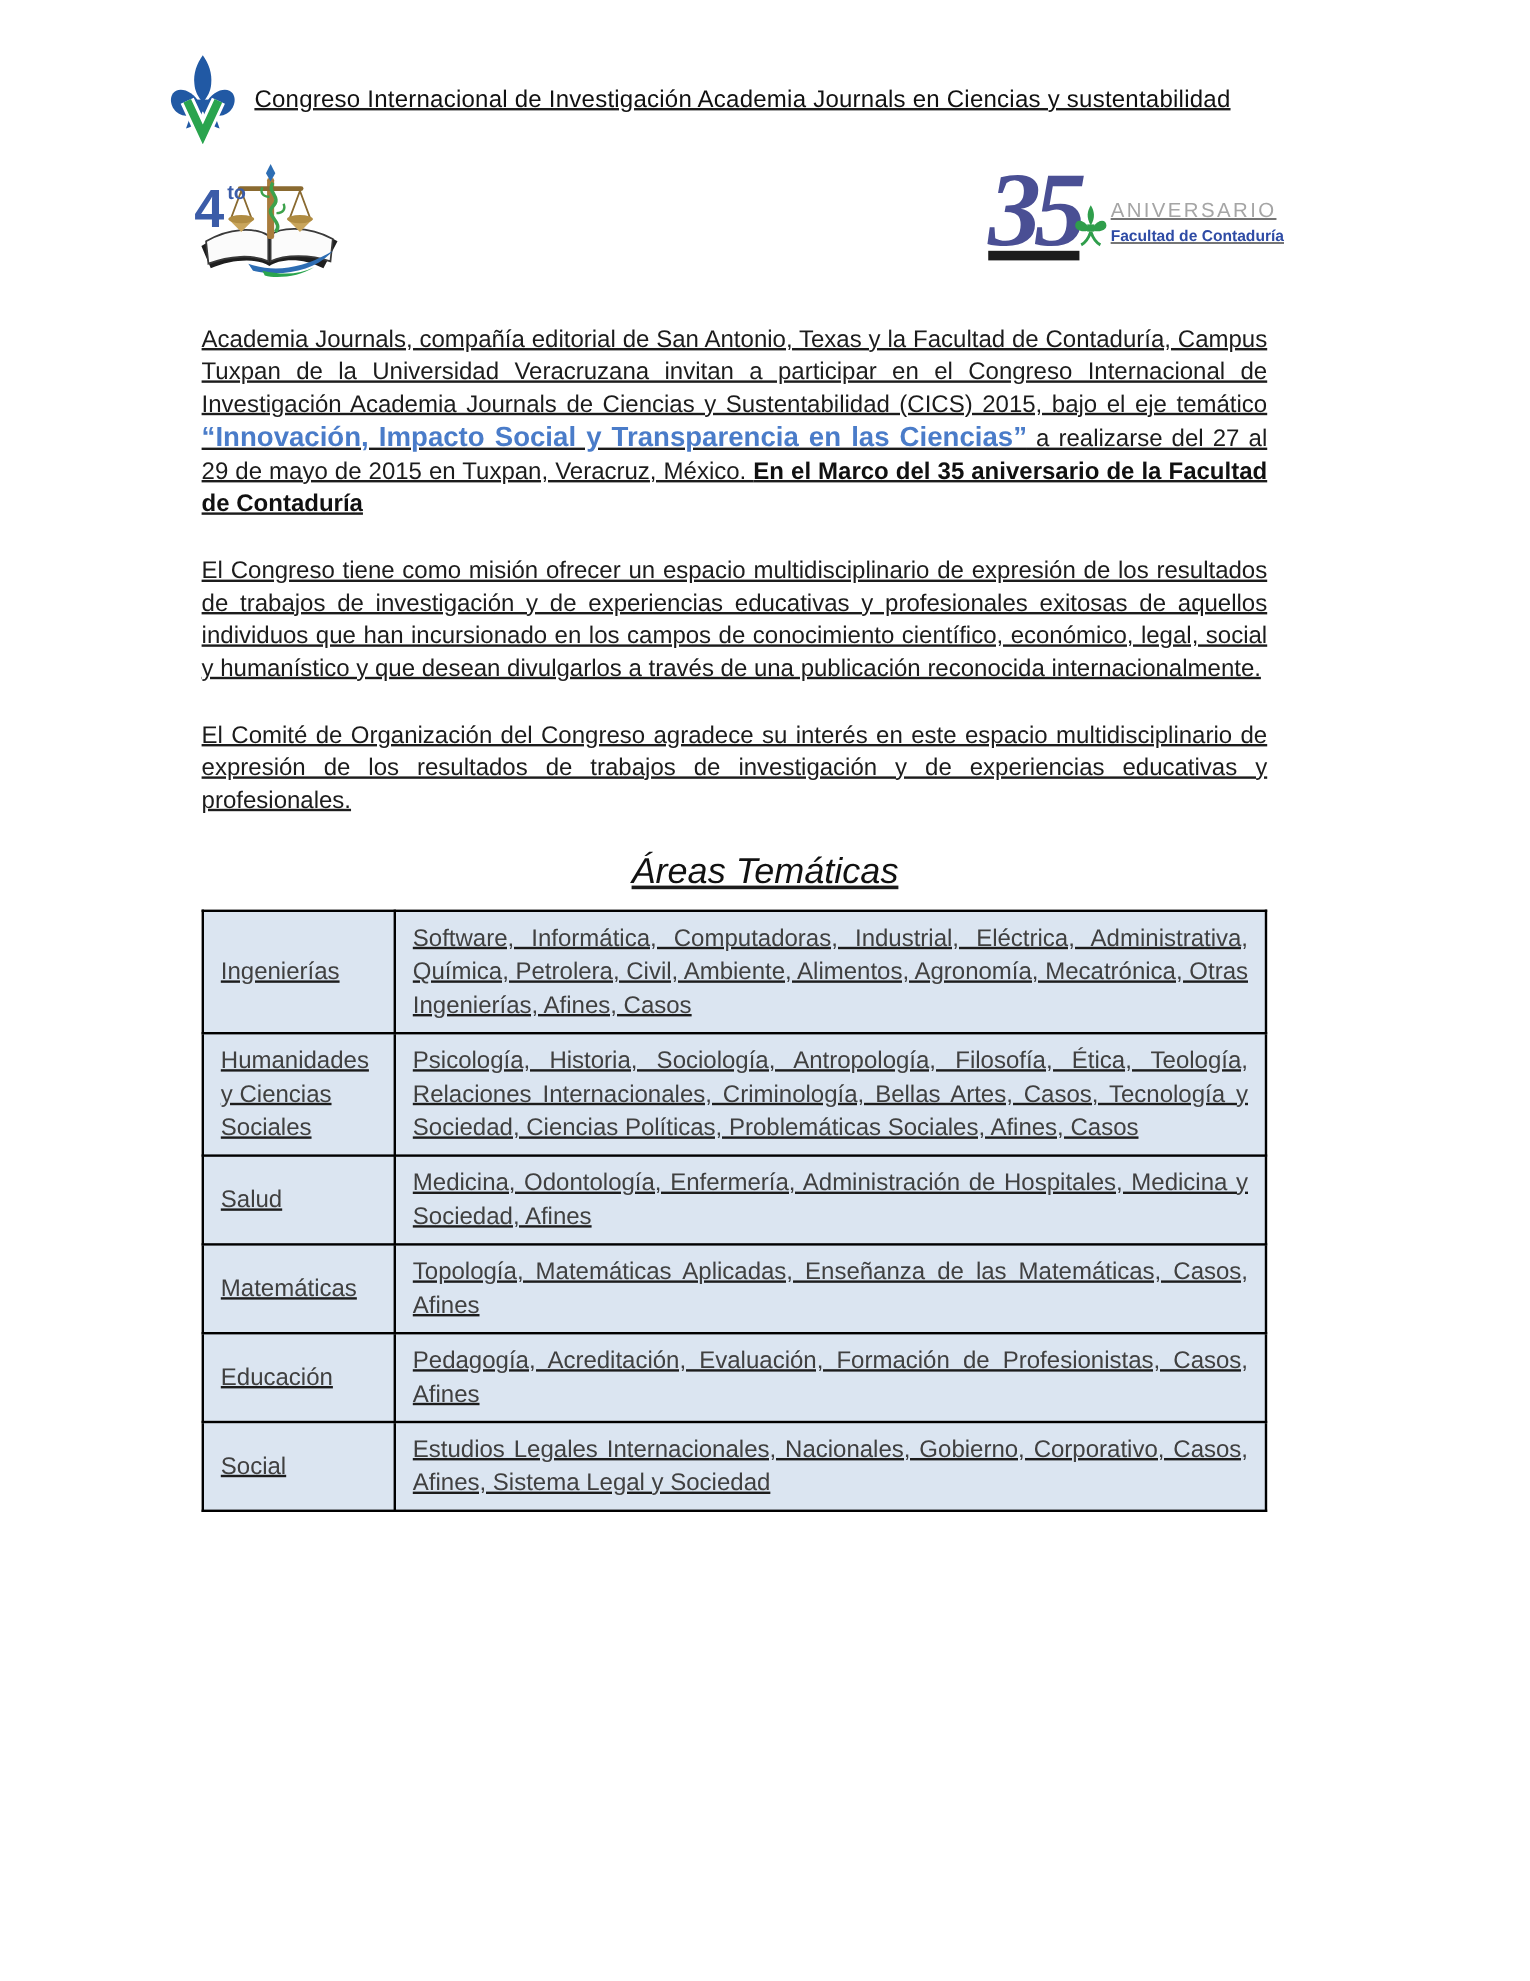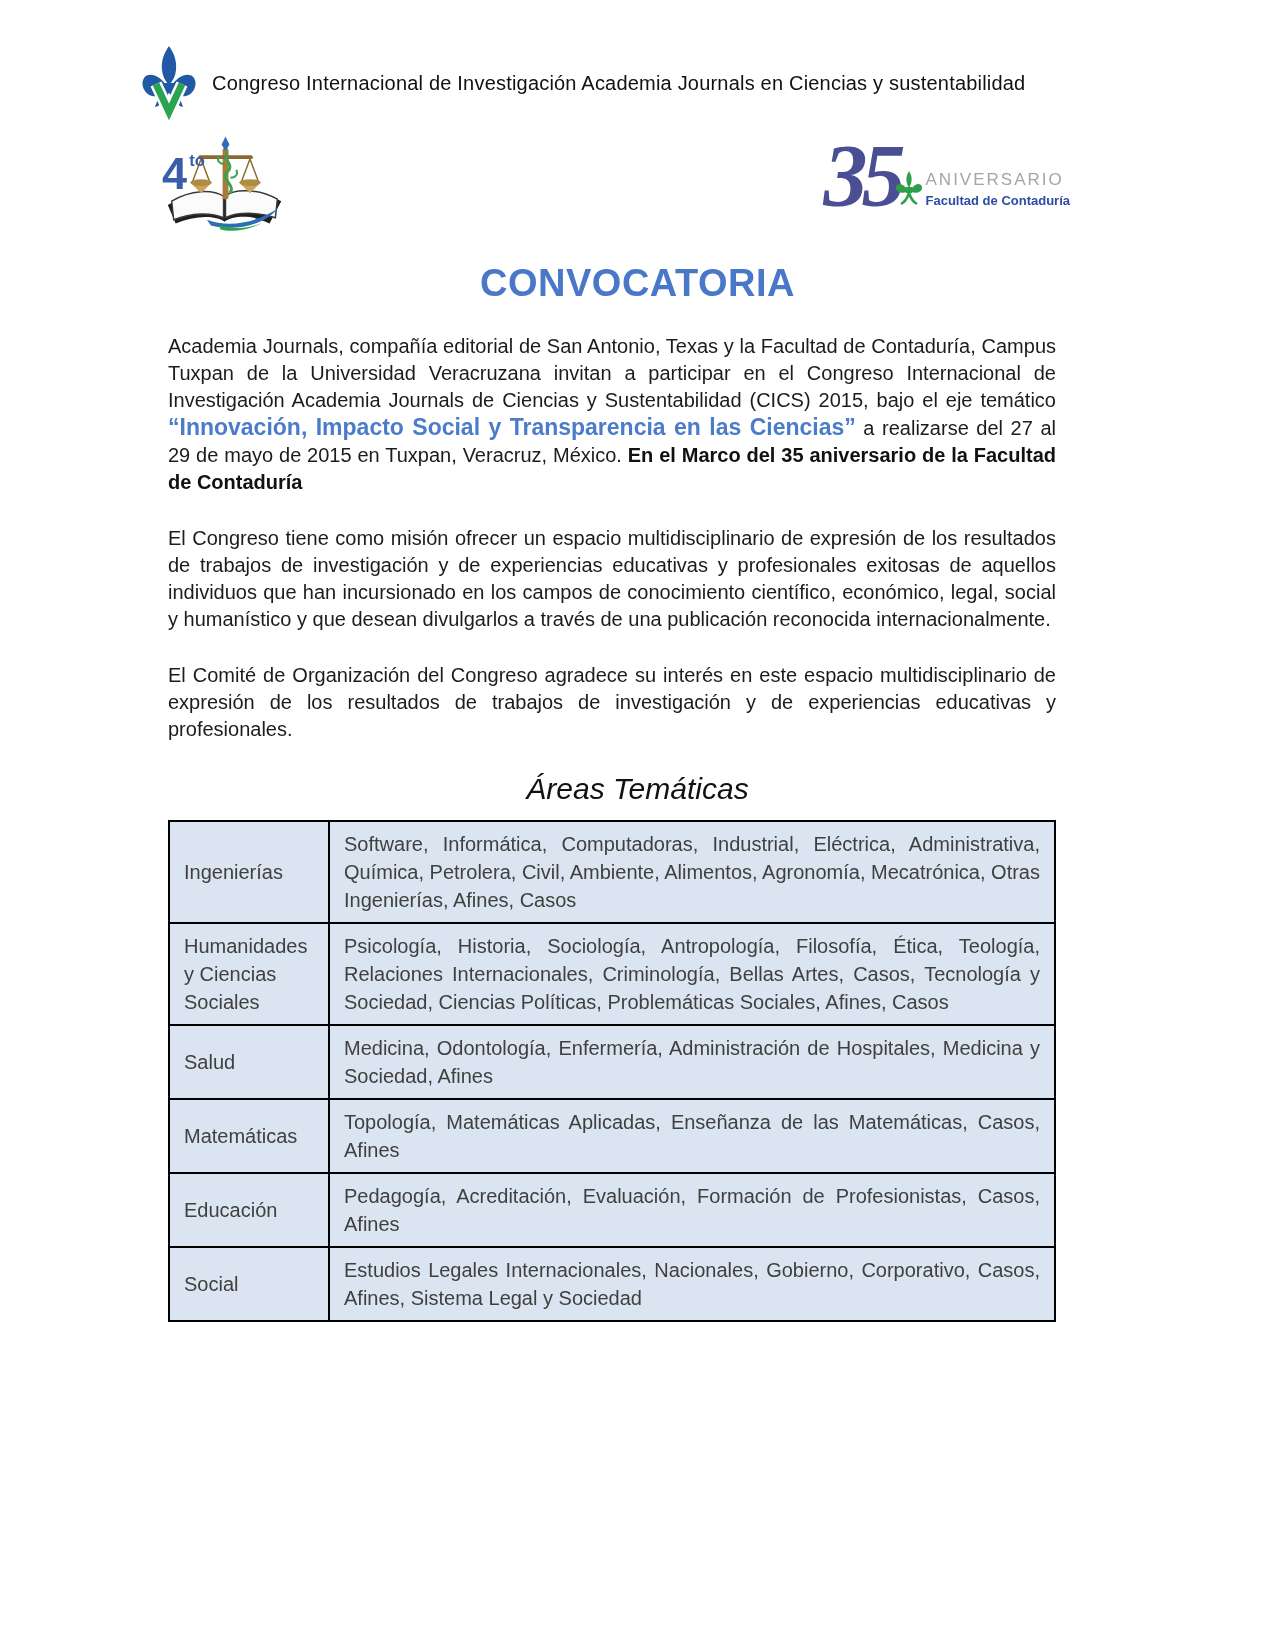--- a/index.html
+++ b/index.html
@@ -4,30 +4,31 @@
 <style>
   * { margin:0; padding:0; box-sizing:border-box; }
   html,body { background:#ffffff; }
   .page {
     position:relative;
     width:1275px; height:1651px;
     background:#ffffff;
     font-family:"Liberation Sans", sans-serif;
     color:#1c1c1c;
     overflow:hidden;
+    text-decoration:underline;
   }
   
   .top-header { display:flex; align-items:flex-start; padding:44px 0 0 140px; }
   .uv-logo { width:58px; height:76px; flex:0 0 auto; }
   .congress-title { margin:28px 0 0 14px; font-size:20px; color:#111; letter-spacing:0.2px; }
 
   
   .logos-row { display:flex; justify-content:space-between; align-items:flex-start; padding:8px 205px 0 160px; }
   .logo4 { width:132px; height:114px; }
-  .logo35 { display:flex; align-items:center; margin-top:12px; }
+  .logo35 { display:flex; align-items:flex-start; margin-top:12px; }
   .logo35 .n35 { font-family:"Liberation Serif", serif; font-style:italic; font-weight:bold; font-size:88px; line-height:72px; color:#4a4f94; letter-spacing:-6px; }
   .logo35 .fleur { width:30px; height:44px; margin:28px 0 0 -6px; }
   .logo35 .right-col { display:flex; flex-direction:column; margin:26px 0 0 2px; }
   .logo35 .aniv { font-size:17px; letter-spacing:2px; color:#a5a5a5; }
   .logo35 .fac { font-size:13px; font-weight:bold; color:#2e4ba5; margin-top:3px; }
 
   
   .main-title { text-align:center; margin-top:20px; font-size:38px; font-weight:bold; color:#4a78c8; letter-spacing:0.5px; }
 
   
@@ -94,21 +95,20 @@
         <rect x="12" y="17" width="6" height="6" fill="#2f9e4b"></rect>
         <path d="M15,23 C13,29 11,32 7,34 M15,23 C17,29 19,32 23,34" stroke="#2f9e4b" stroke-width="2.5" fill="none"></path>
       </svg>
       <div class="right-col">
         <span class="aniv">ANIVERSARIO</span>
         <span class="fac">Facultad de Contaduría</span>
       </div>
     </div>
   </div>
 
-  <div class="main-title">CONVOCATORIA</div>
 
   <div class="content">
     <p><span>Academia Journals, compañía editorial de San Antonio, Texas y la Facultad de Contaduría, Campus Tuxpan de la Universidad Veracruzana invitan a participar en el Congreso Internacional de Investigación Academia Journals de Ciencias y Sustentabilidad (CICS) 2015, bajo el eje temático </span><span class="highlight">“Innovación, Impacto Social y Transparencia  en las Ciencias”</span><span> a realizarse del 27 al 29 de mayo de 2015 en Tuxpan, Veracruz, México. </span><span class="bold-tail">En el Marco del 35 aniversario de la Facultad de Contaduría</span></p>
 
     <p>El Congreso tiene como misión ofrecer un espacio multidisciplinario de expresión de los resultados de trabajos de investigación y de experiencias educativas y profesionales exitosas de aquellos individuos que han incursionado en los  campos de conocimiento científico, económico, legal, social y humanístico y que desean divulgarlos a través de una publicación reconocida internacionalmente.</p>
 
     <p>El Comité de Organización del Congreso agradece su interés en este espacio multidisciplinario de expresión de los resultados de trabajos de investigación y de experiencias educativas y profesionales.</p>
   </div>
 
   <h2 class="areas-heading">Áreas Temáticas</h2>

